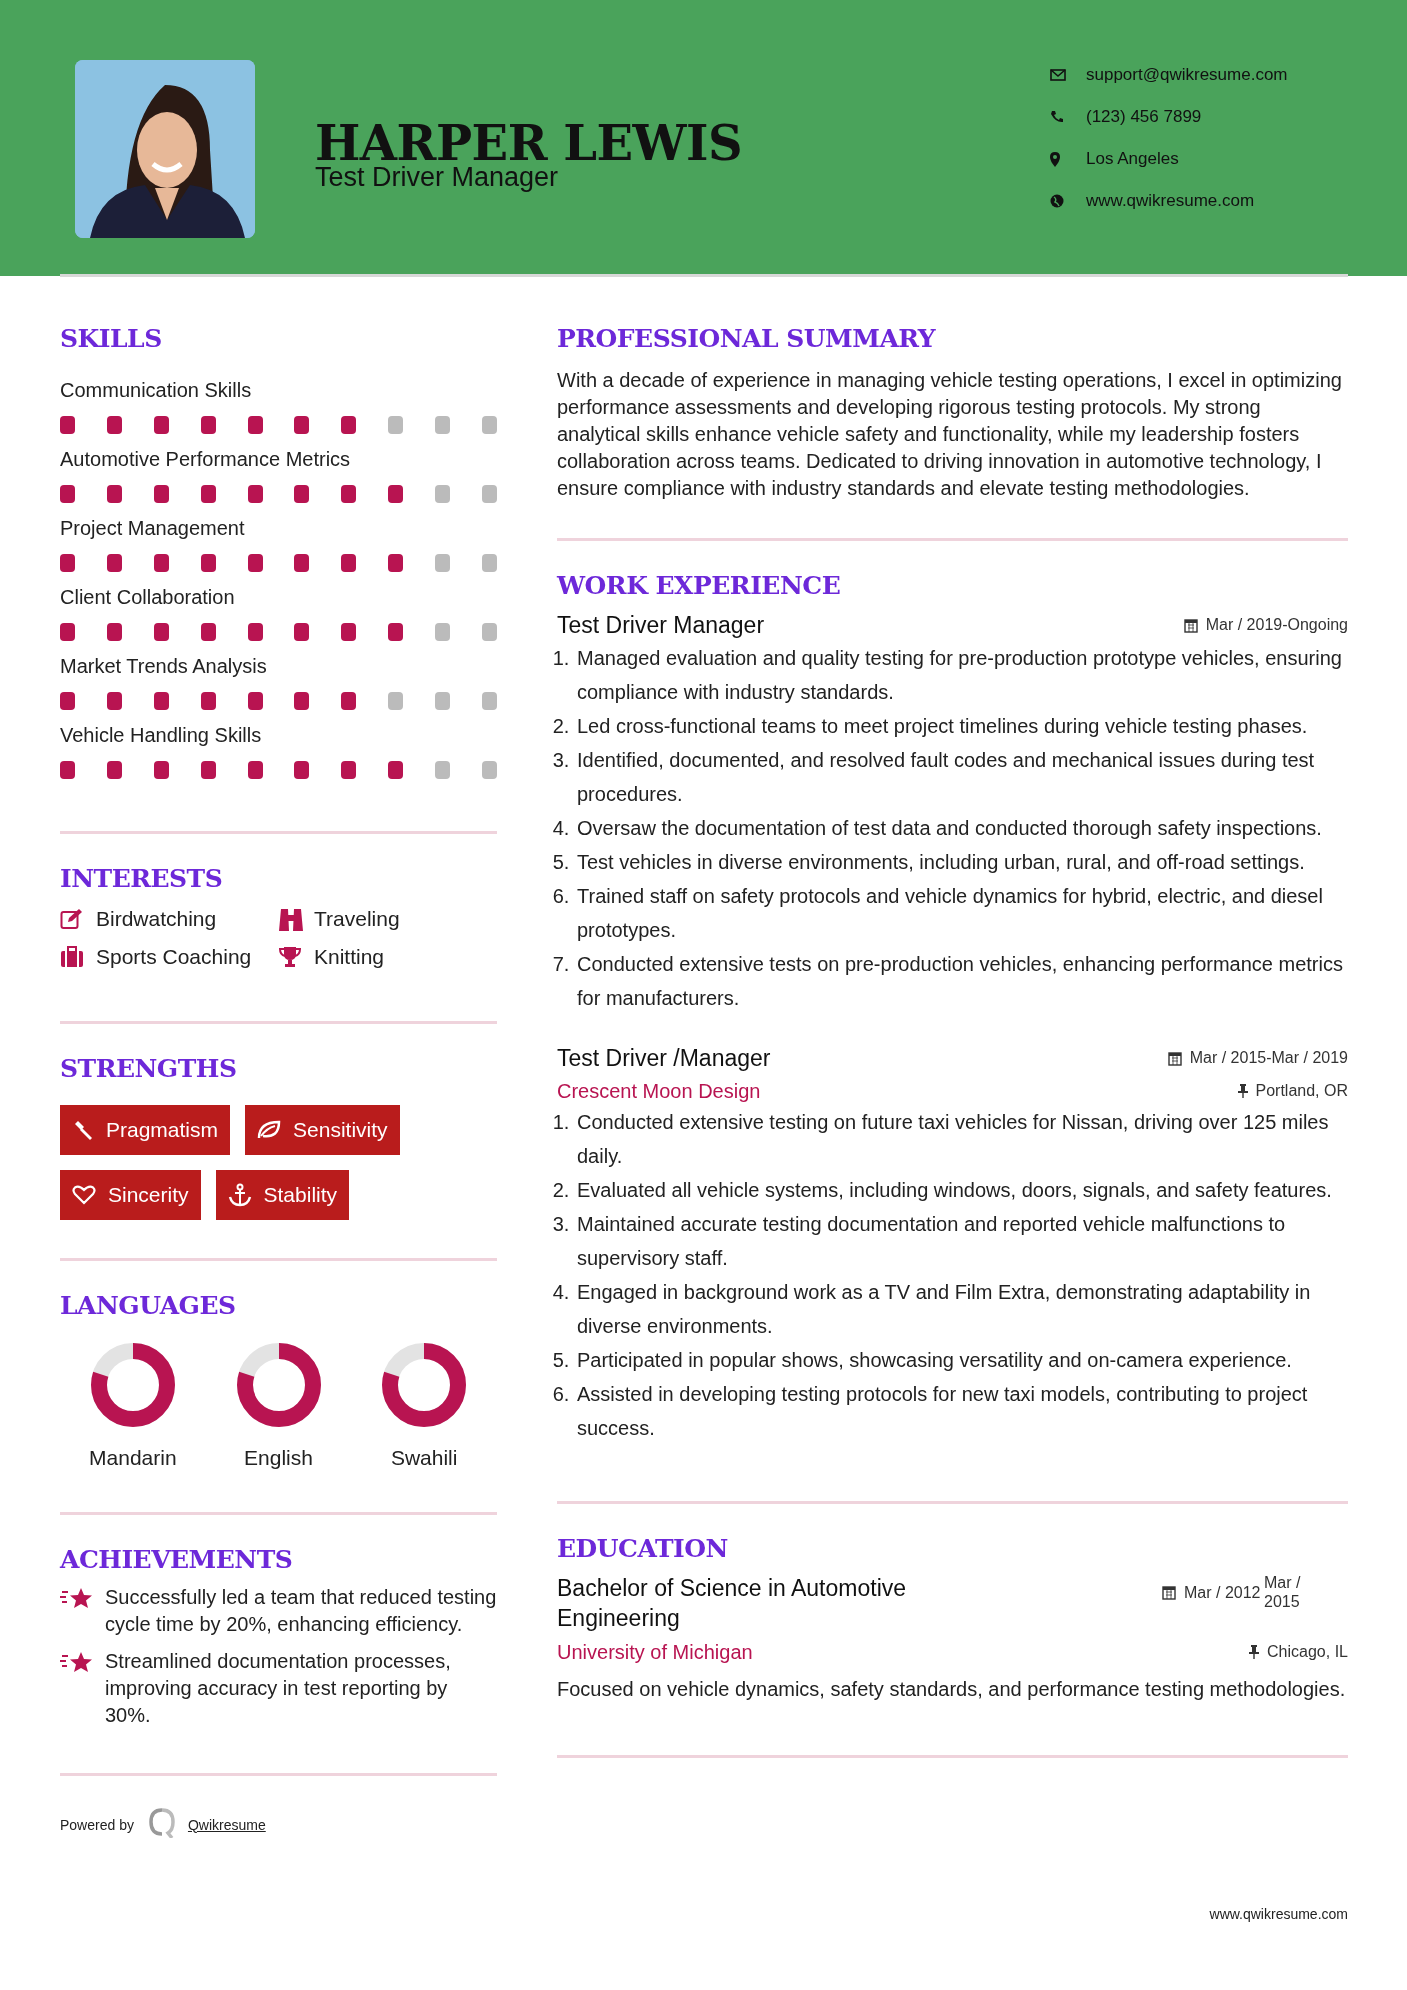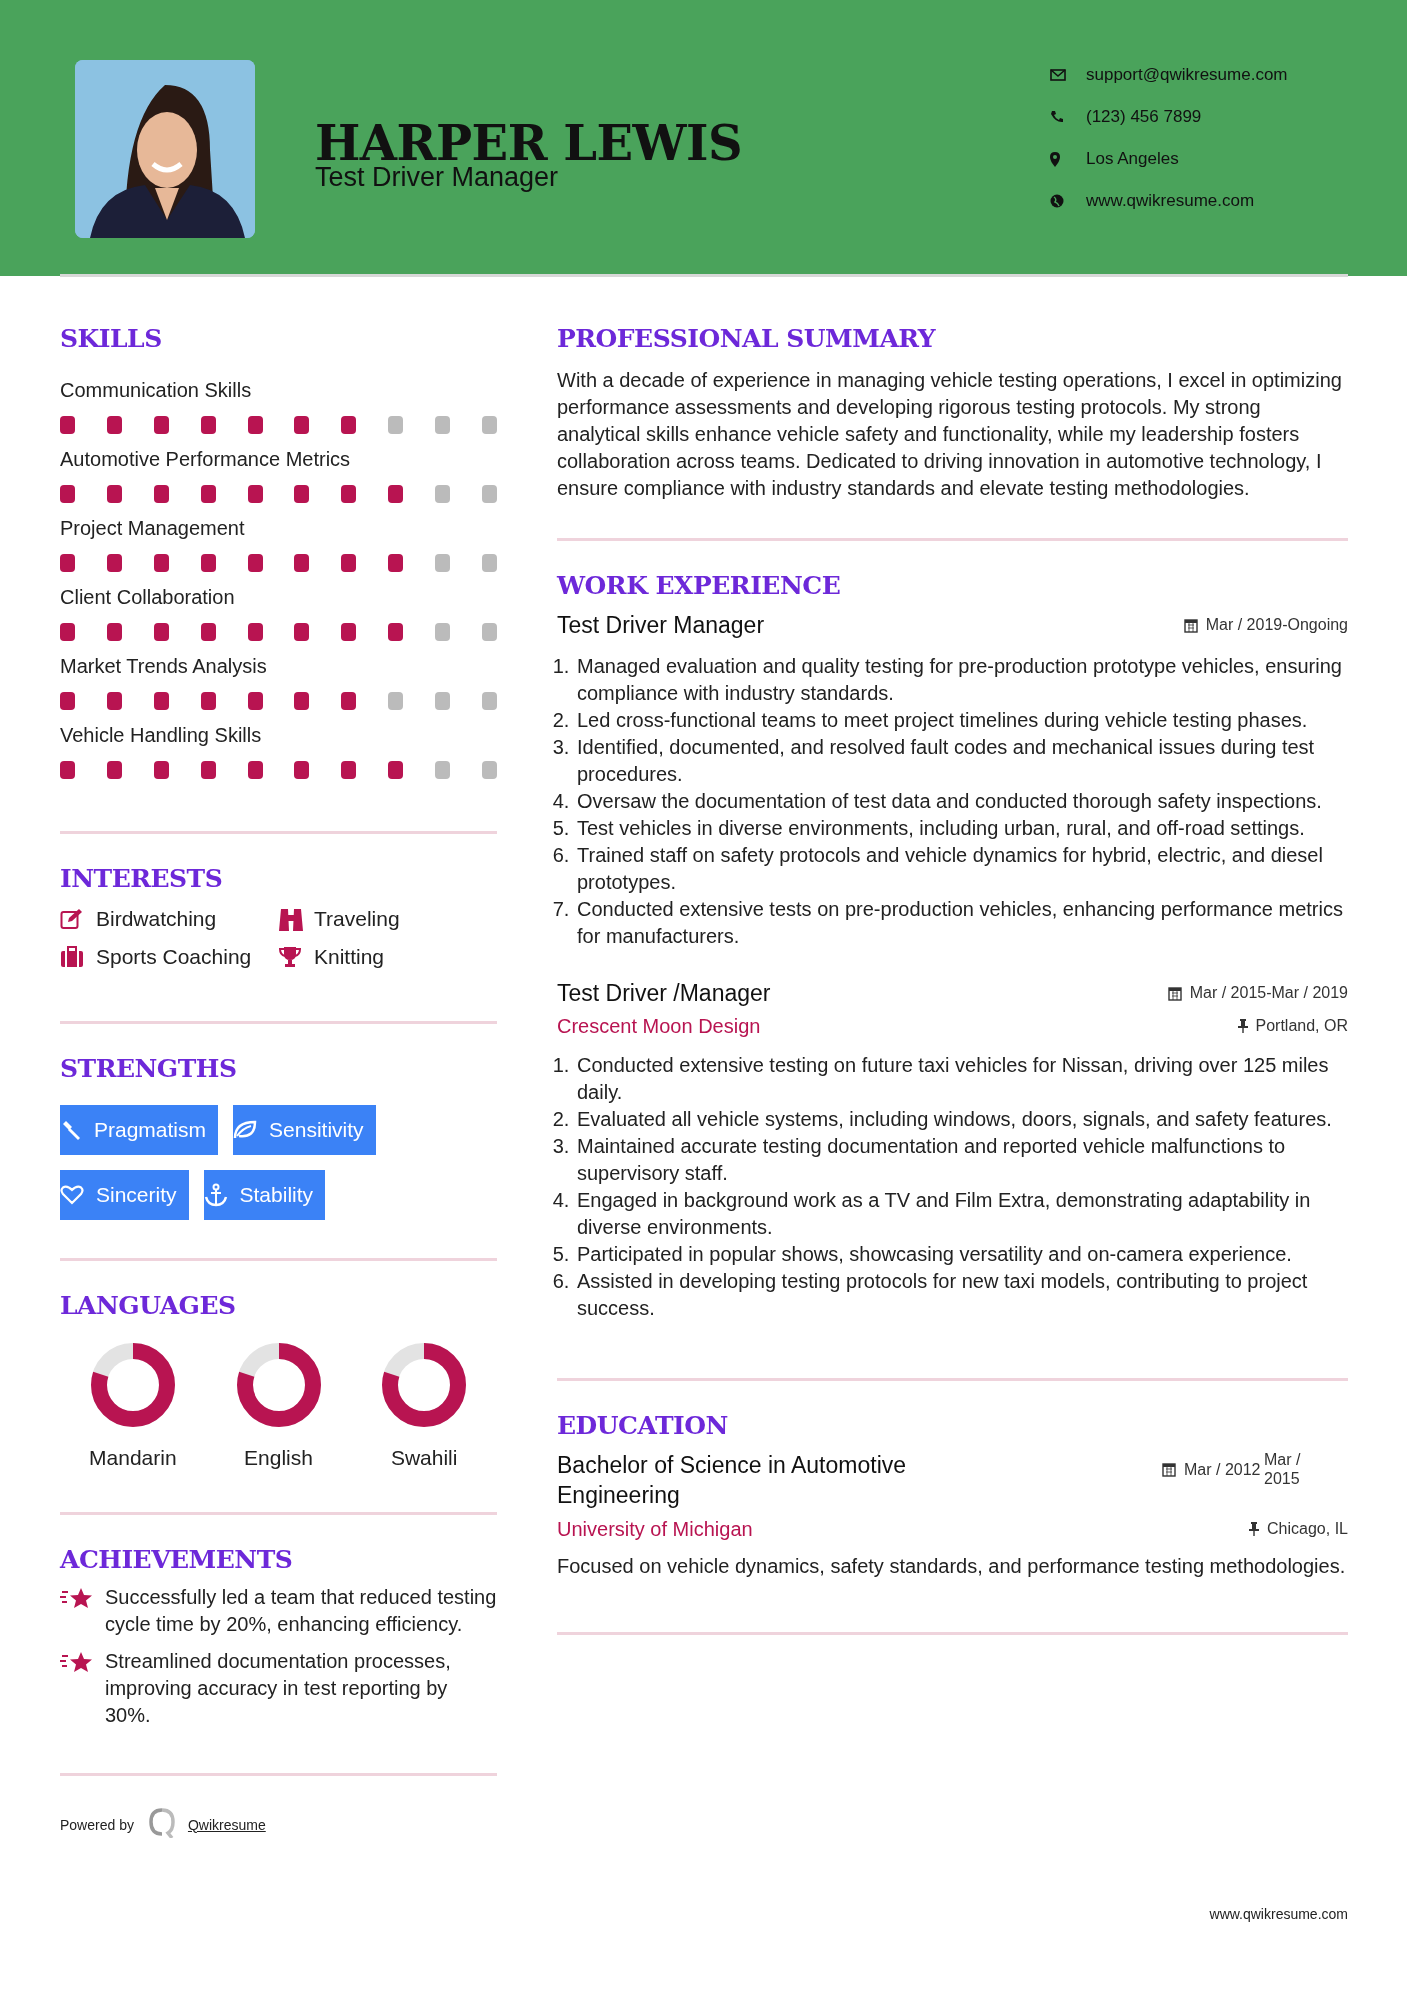--- a/index.html
+++ b/index.html
@@ -23,37 +23,37 @@
   .skill-label { font-size: 20px; color: #222; margin-top: 12px; }
   .dots { display: flex; justify-content: space-between; margin-top: 14px; width: 437px; }
   .dot { width: 15px; height: 18px; border-radius: 4px; background: #bbbbbb; }
   .dot.on { background: #b81451; }
 
   .interests { display: grid; grid-template-columns: 218px 200px; row-gap: 14px; margin-top: 14px; }
   .interest { display: flex; align-items: center; font-size: 21px; color: #222; }
   .interest .ic { width: 36px; display: flex; align-items: center; }
 
   .tags { display: flex; flex-wrap: wrap; gap: 15px 15px; margin-top: 22px; }
-  .tag { background: #3b82f6; color: #fff; font-size: 21px; height: 50px; display: flex; align-items: center; padding: 0 12px 0 0; }
+  .tag { background: #b91c1c; color: #fff; font-size: 21px; height: 50px; display: flex; align-items: center; padding: 0 12px 0 12px; }
   .tag .ic { margin-right: 12px; display: flex; align-items: center; }
 
   .langs { display: flex; margin-top: 22px; }
   .lang { width: 146px; display: flex; flex-direction: column; align-items: center; }
   .lang-label { font-size: 21px; margin-top: 18px; color: #222; }
 
   .ach { display: flex; margin-top: 10px; font-size: 20px; line-height: 27px; color: #222; }
   .ach .ic { width: 45px; flex: none; padding-top: 2px; }
 
   .summary { font-size: 20px; line-height: 27px; color: #222; margin-top: 14px; }
   .job-head { display: flex; justify-content: space-between; align-items: baseline; }
   .job-title { font-size: 23px; color: #111; }
   .job-meta { font-size: 16px; color: #333; display: flex; align-items: center; }
   .job-meta .ic { margin-right: 8px; display: flex; align-items: center; }
   .company { font-size: 20px; color: #b81451; }
-  ol.bul { margin-top: 14px; padding-left: 18px; font-size: 20px; line-height: 27px; color: #222; }
+  ol.bul { margin-top: 2px; padding-left: 18px; font-size: 20px; line-height: 34px; color: #222; }
   ol.bul li { padding-left: 2px; }
 
   .footer-l { position: absolute; left: 60px; top: 1808px; display: flex; align-items: center; font-size: 14px; color: #222; text-align: center; }
   .footer-r { position: absolute; right: 59px; top: 1906px; font-size: 14px; color: #222; }
   .qlogo { margin: 0 12px 0 14px; }
   .qlink { text-decoration: underline; }
 </style>
 </head>
 <body>
 

